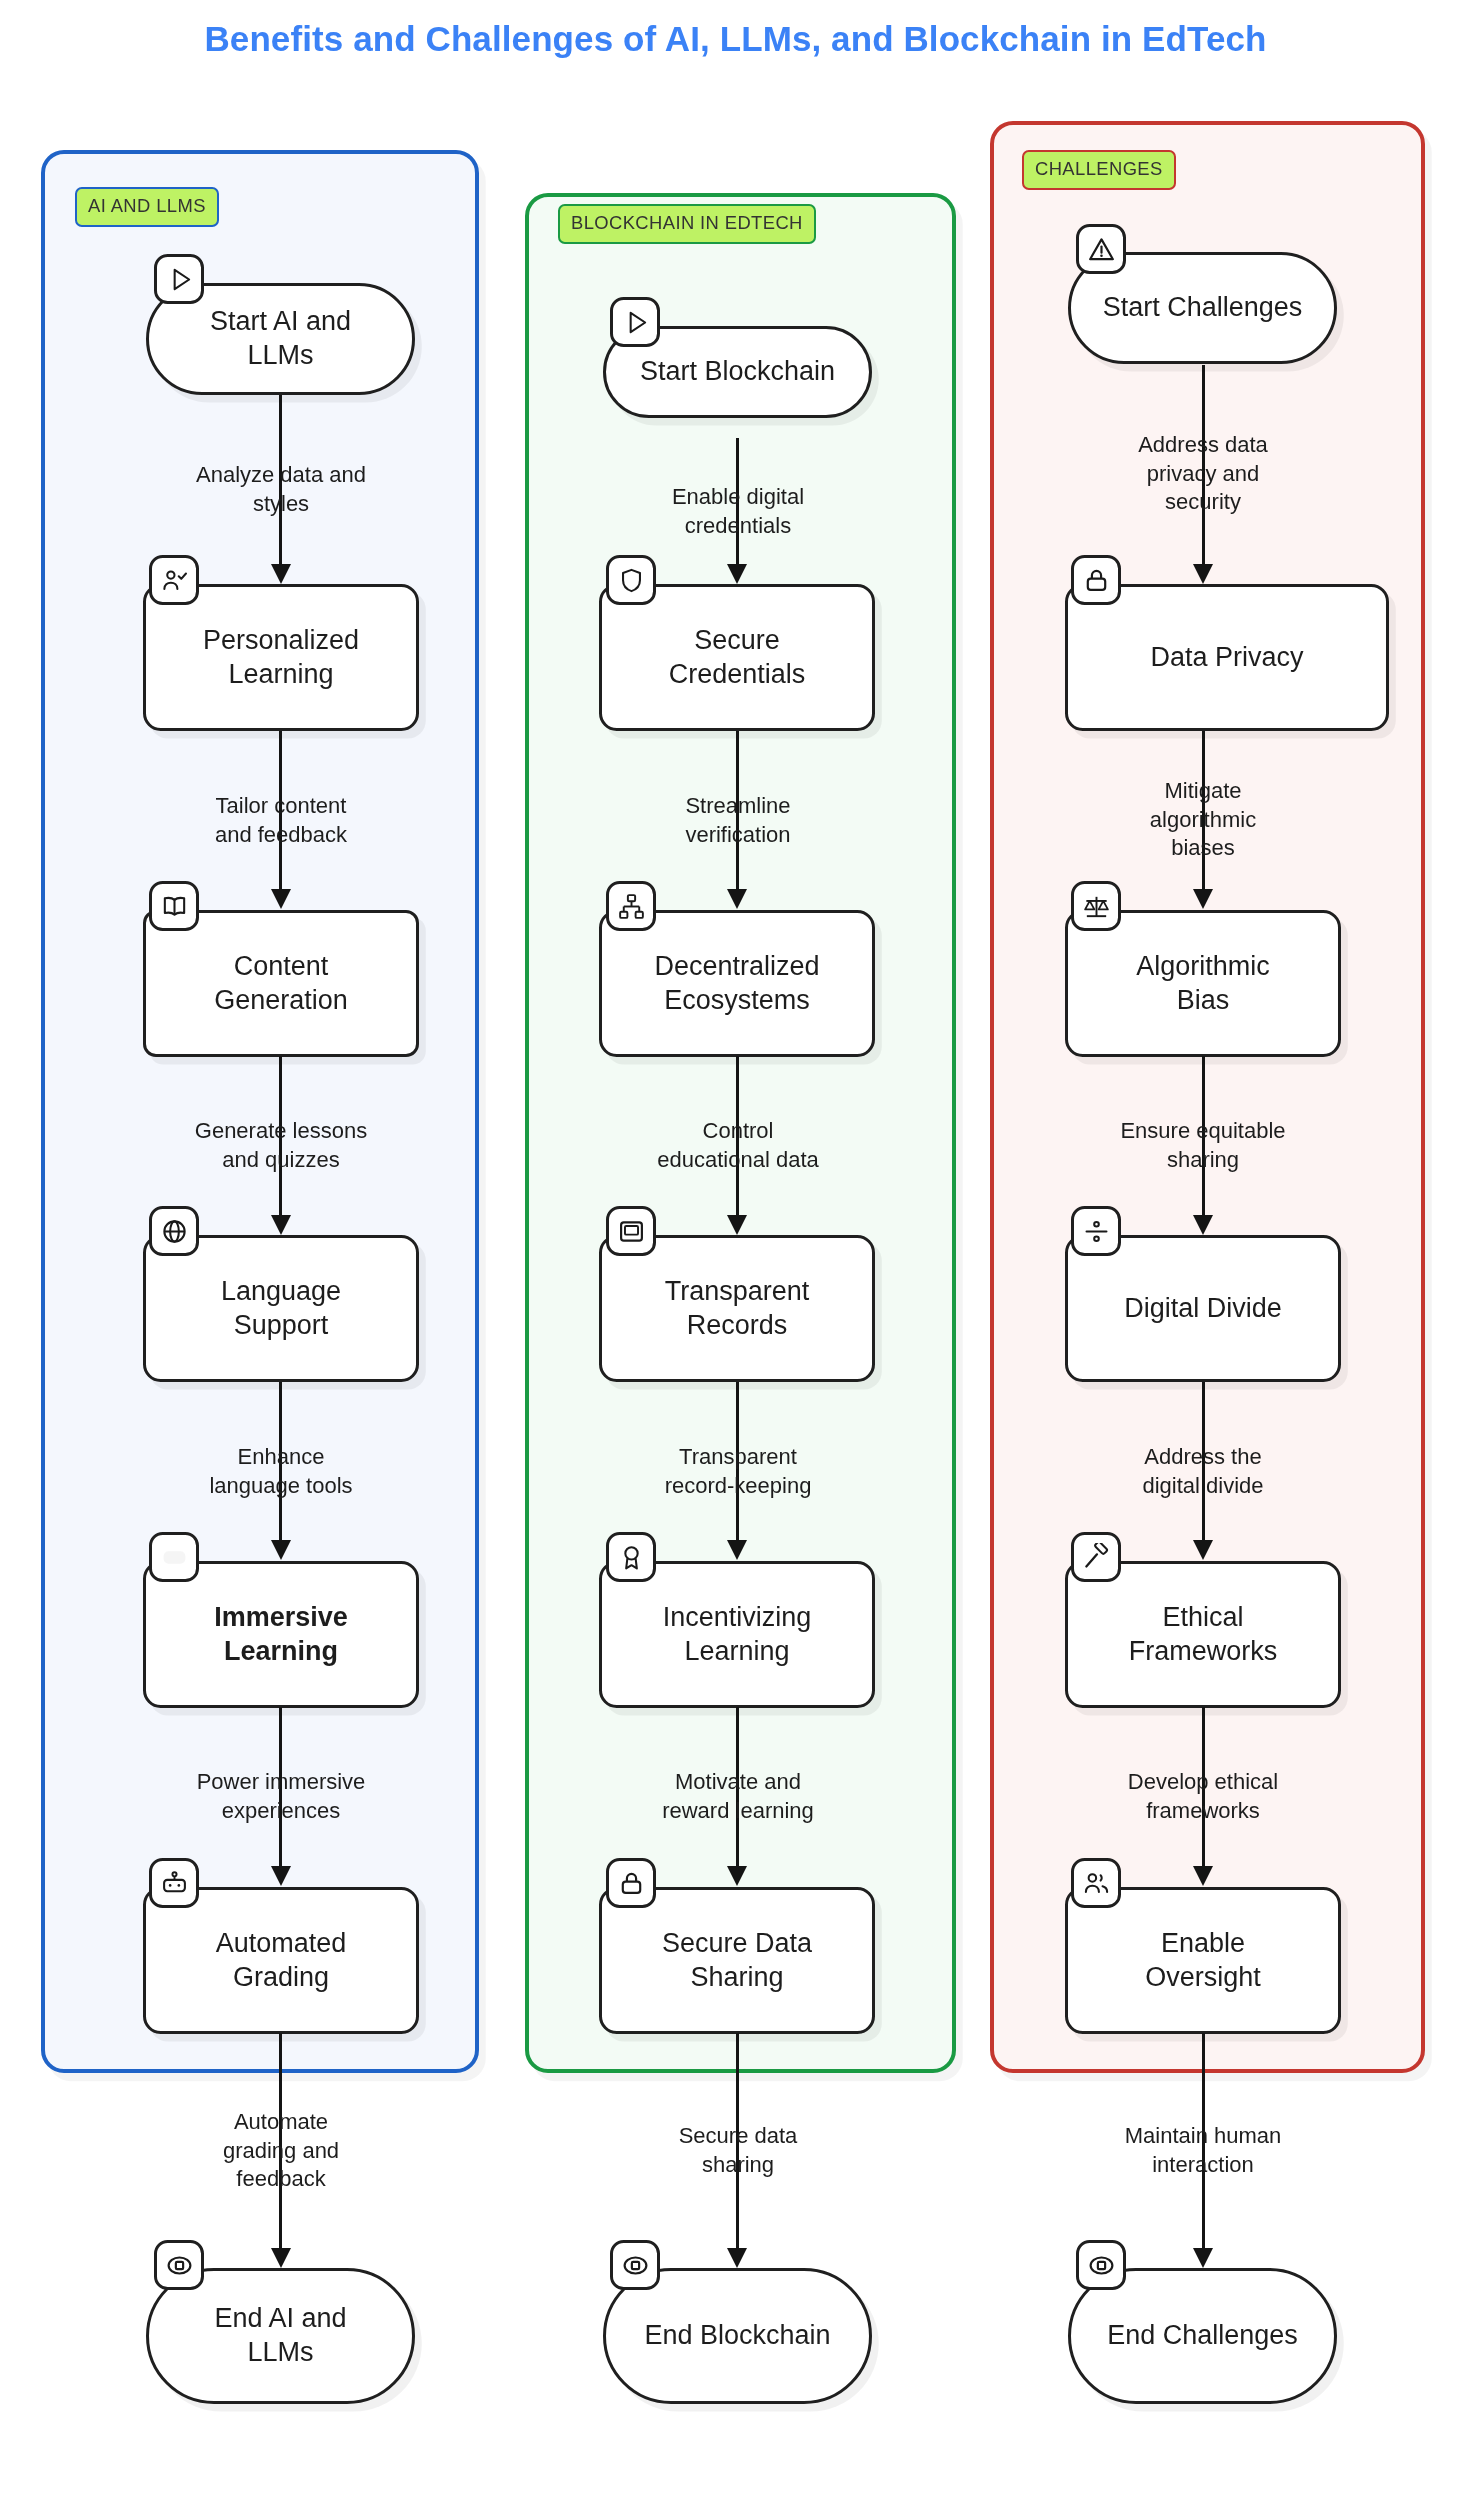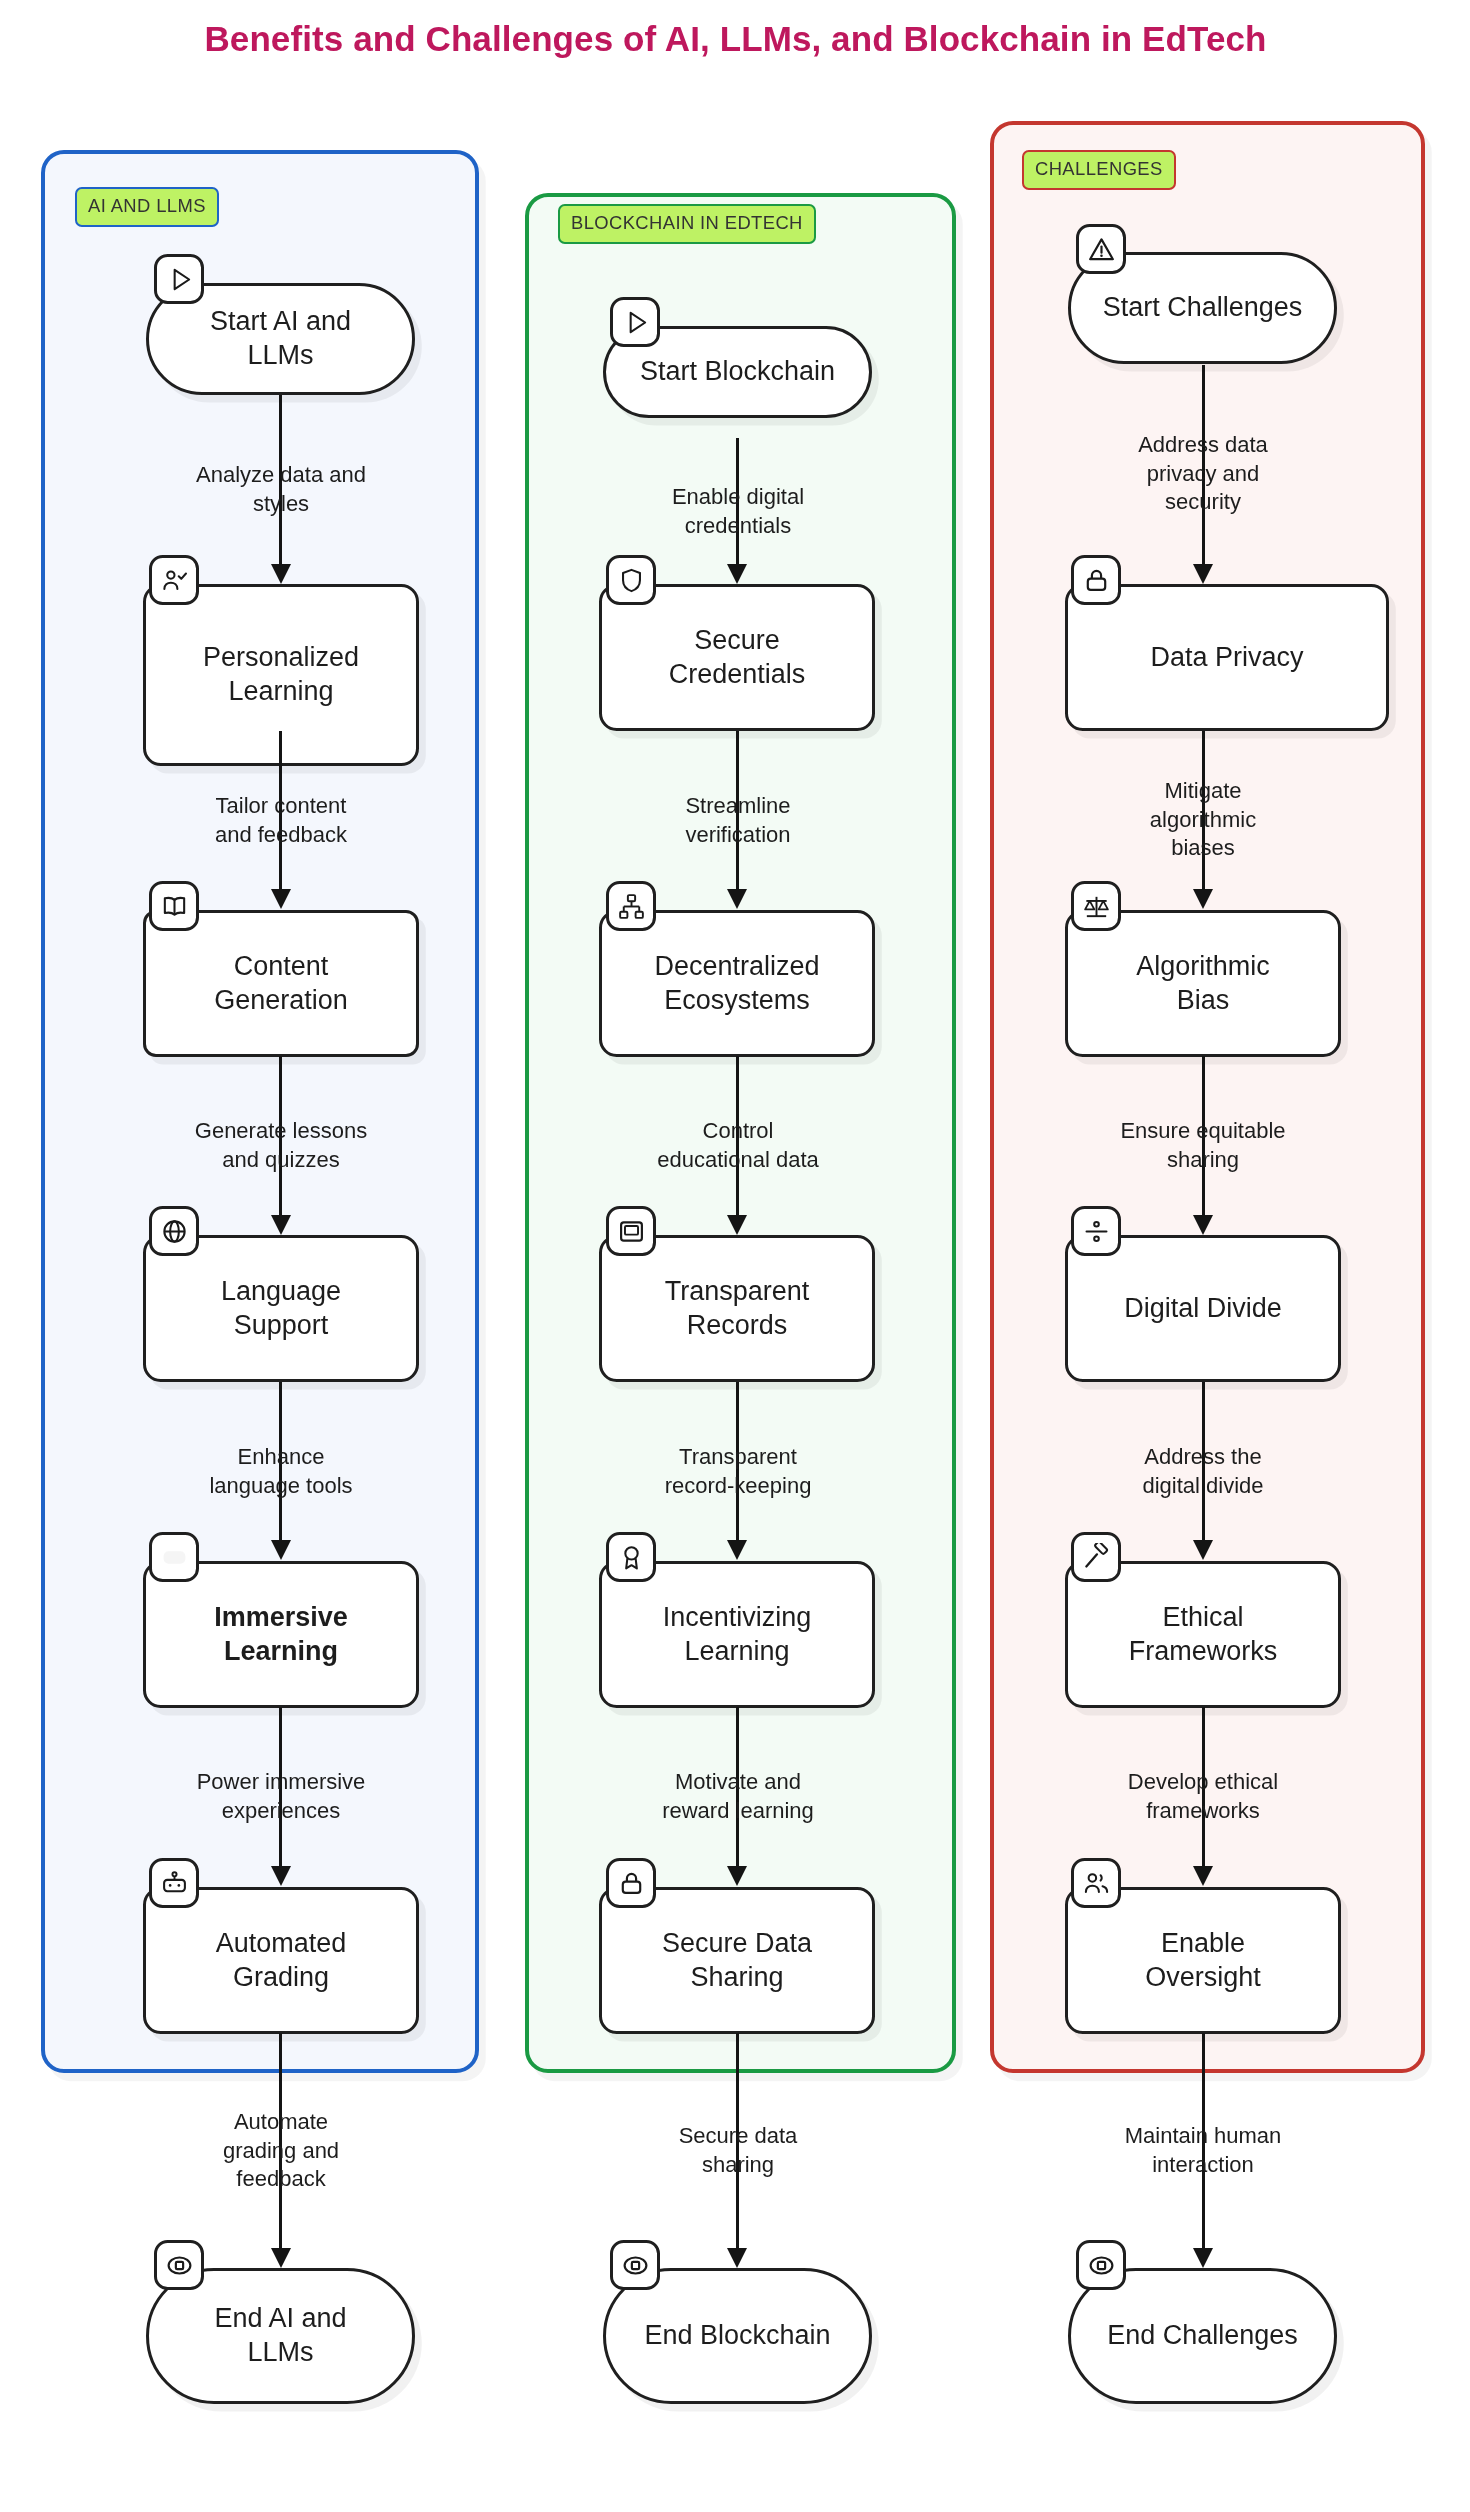--- a/index.html
+++ b/index.html
@@ -3,21 +3,21 @@
 <meta charset="utf-8">
 <style>
   html,body{margin:0;padding:0;background:#ffffff;}
   body{
     width:1471px;height:2512px;position:relative;overflow:hidden;
     font-family:"Liberation Sans","DejaVu Sans",sans-serif;
     -webkit-font-smoothing:antialiased;
   }
   #title{
     position:absolute;left:0;top:19px;width:100%;text-align:center;
-    font-size:35px;font-weight:bold;color:#be185d;letter-spacing:0.1px;
+    font-size:35px;font-weight:bold;color:#3b82f6;letter-spacing:0.1px;
   }
   
   .cluster{
     position:absolute;border-radius:23px;border-width:4.1px;border-style:solid;
     box-shadow:6.8px 8.2px 0 rgba(0,0,0,.045);
     box-sizing:border-box;
   }
   .cluster-label{
     position:absolute;background:#bef264;border-radius:6.8px;border:2px solid;
     padding:6.1px 11px 7.5px 11px;font-size:18.4px;font-weight:400;color:#333;
@@ -57,21 +57,21 @@
     <div class="cluster-label" style="left: 75px; top: 187px; border-color: rgb(31, 99, 199);">AI AND LLMS</div>
     <div class="node terminal" style="left: 146px; top: 283px; width: 269px; height: 112px;">
       <div class="label" style="white-space: pre-line;">Start AI and
 LLMs</div>
     </div>
     <div class="node-icon" style="left: 154px; top: 254px;">
       <svg viewBox="0 0 24 24">
         <polygon points="8,4 20,12 8,20" fill="none" stroke="#1a1a1a" stroke-width="1.7" stroke-linejoin="round"></polygon>
       </svg>
     </div>
-    <div class="node process" style="left: 143px; top: 584px; width: 276px; height: 182px;">
+    <div class="node process" style="left: 143px; top: 584px; width: 276px; height: 147px;">
       <div class="label" style="white-space: pre-line;">Personalized
 Learning</div>
     </div>
     <div class="node-icon" style="left: 149px; top: 555px;">
       <svg viewBox="0 0 24 24">
         <circle cx="9" cy="7.5" r="3" fill="none" stroke="#1a1a1a" stroke-width="1.7"></circle>
         <path d="M3.6 19c0-3.2 2.4-5.2 5.4-5.2s5.4 2 5.4 5.2" fill="none" stroke="#1a1a1a" stroke-width="1.7" stroke-linecap="round"></path>
         <polyline points="15.5,8.5 17.6,10.6 21.5,6.2" fill="none" stroke="#1a1a1a" stroke-width="1.7" stroke-linecap="round" stroke-linejoin="round"></polyline>
       </svg>
     </div>

